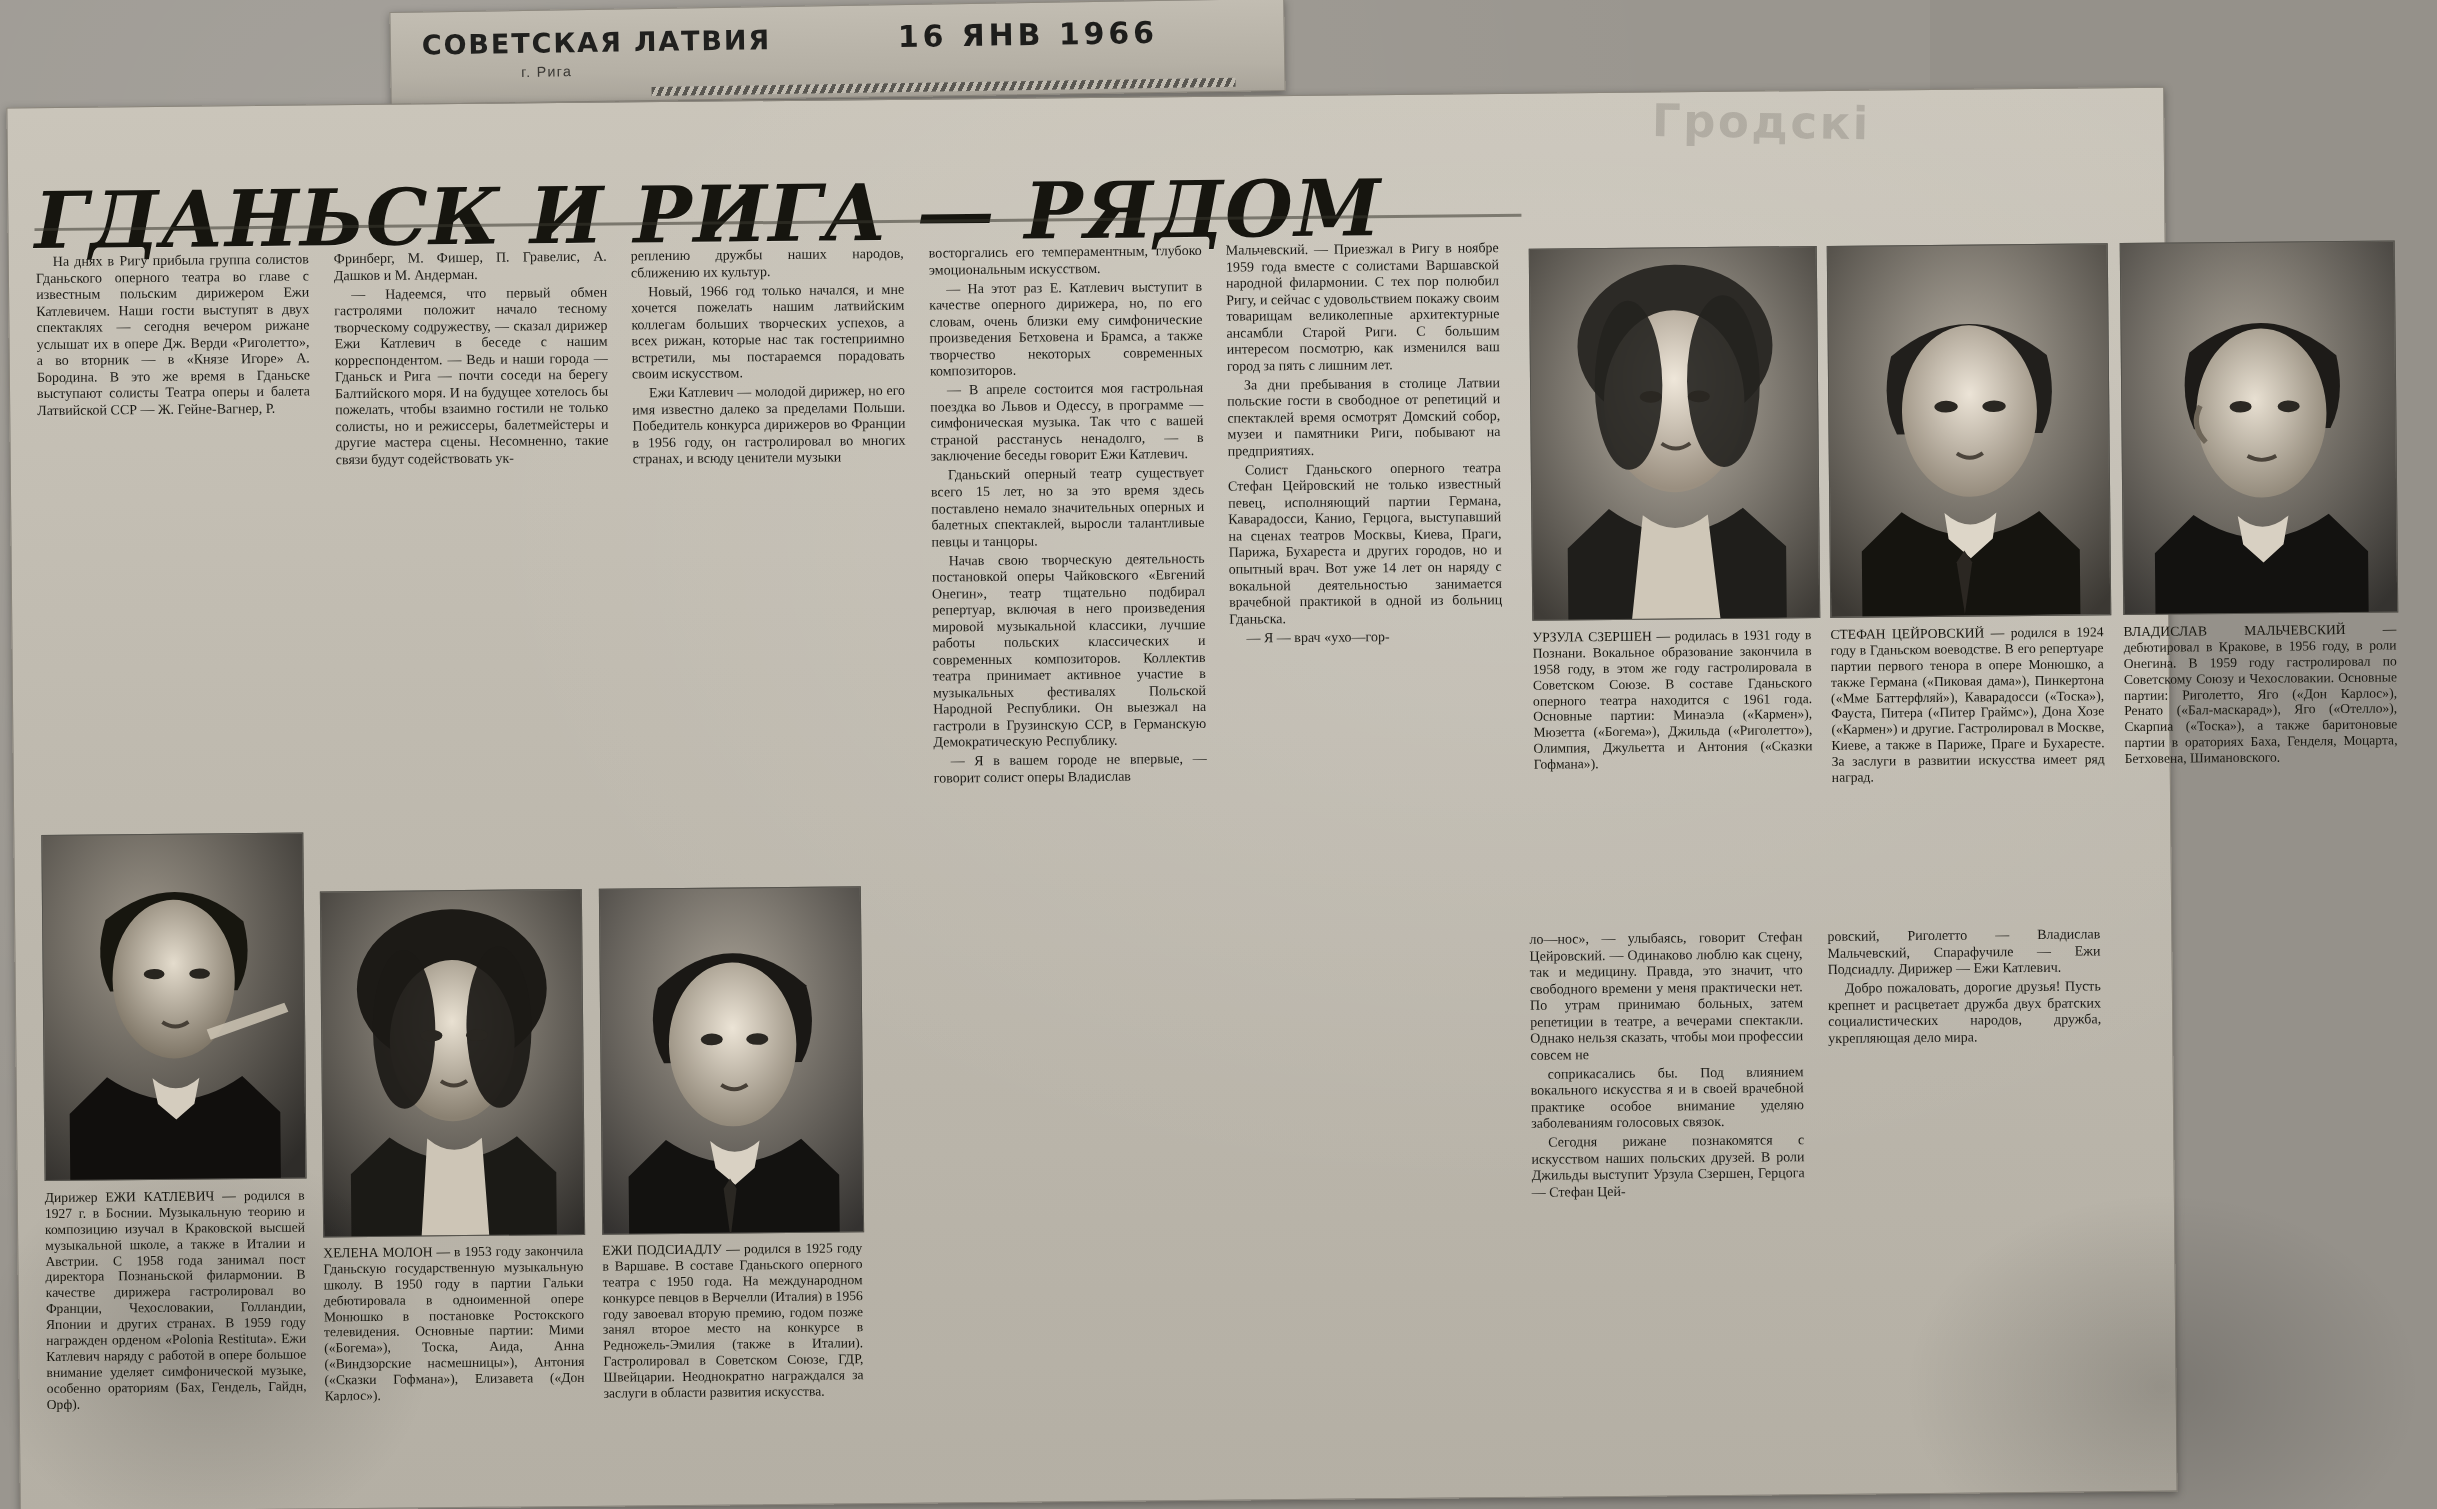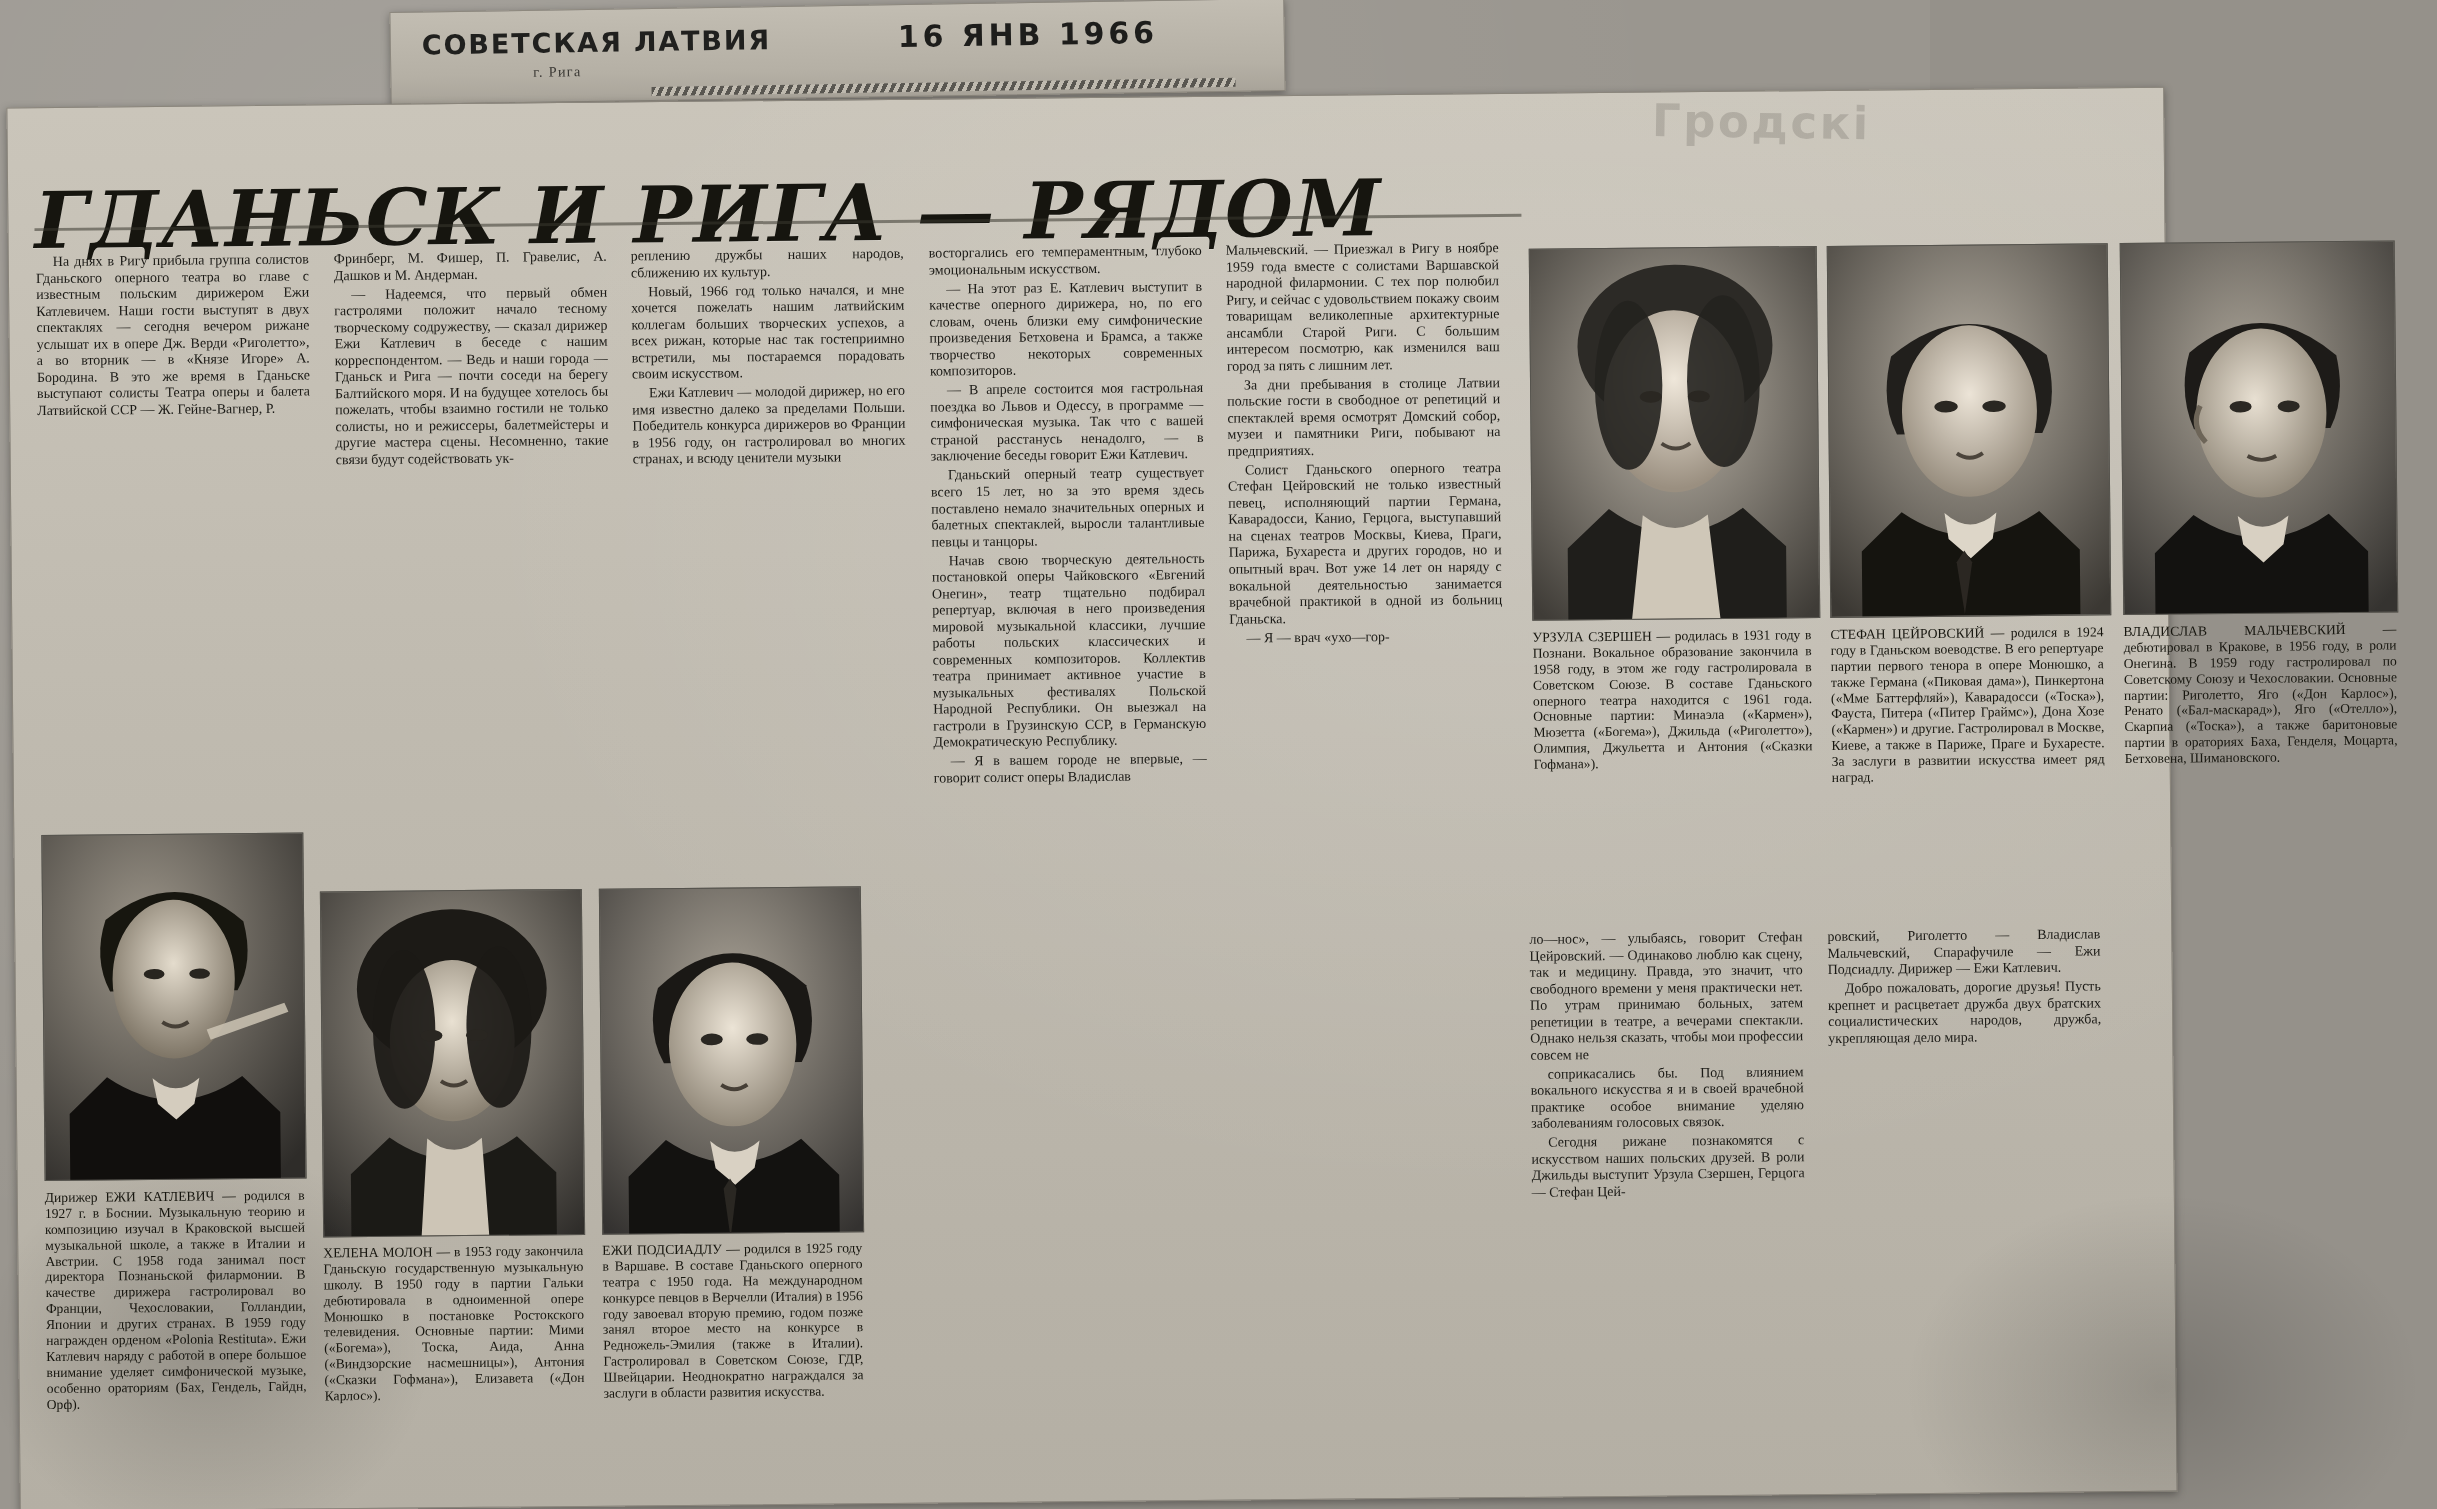--- a/index.html
+++ b/index.html
@@ -27,22 +27,22 @@
     transform:rotate(-0.9deg);
     background:linear-gradient(180deg,#c2bdb2 0%,#b5b0a5 70%,#a9a49a 100%);
     border:0.6px solid #8d887e;
   }
   #masthead .mh-name{
     position:absolute;left:31px;top:17px;
     font-family:"DejaVu Sans", sans-serif;
     font-weight:bold;font-size:27px;letter-spacing:1.9px;color:#20201e;
   }
   #masthead .mh-sub{
-    position:absolute;left:142px;top:53px;
-    font-family:Liberation Serif, serif;font-size:14.3px;color:#3a3834;letter-spacing:1.3px;
+    position:absolute;left:130px;top:53px;
+    font-family:Liberation Sans, sans-serif;font-size:14.3px;color:#3a3834;letter-spacing:1.3px;
   }
   #masthead .mh-date{
     position:absolute;left:507px;top:14.3px;
     font-family:"DejaVu Sans", sans-serif;font-weight:bold;font-size:30px;letter-spacing:3.9px;color:#1d1d1b;
   }
   #masthead .mh-rule{
     position:absolute;left:260px;top:78px;width:584px;height:9px;
     background:repeating-linear-gradient(115deg,#4a4843 0 3.9px,#c2bdb2 3.9px 7.8px);
     opacity:.85;
   }

